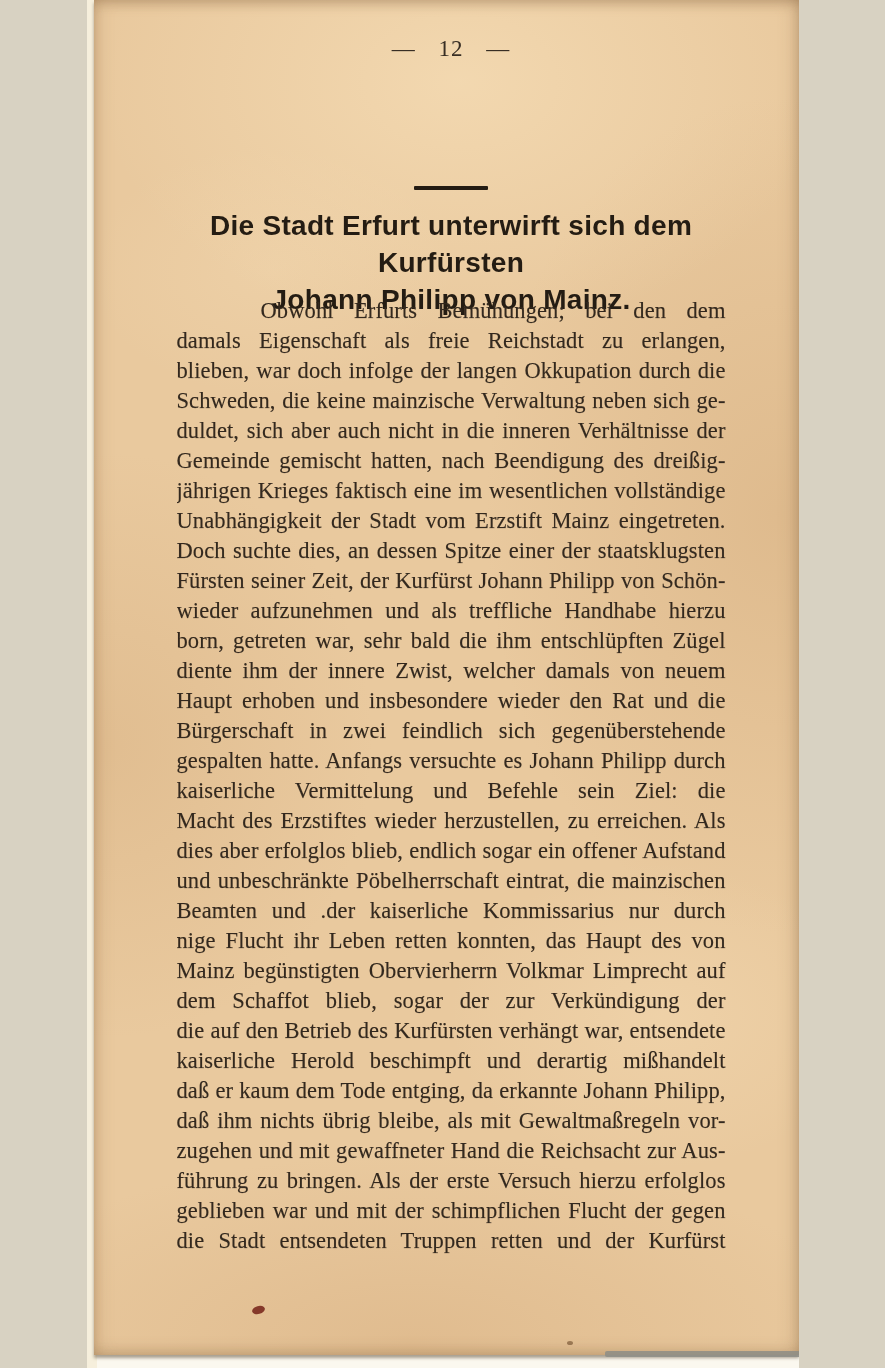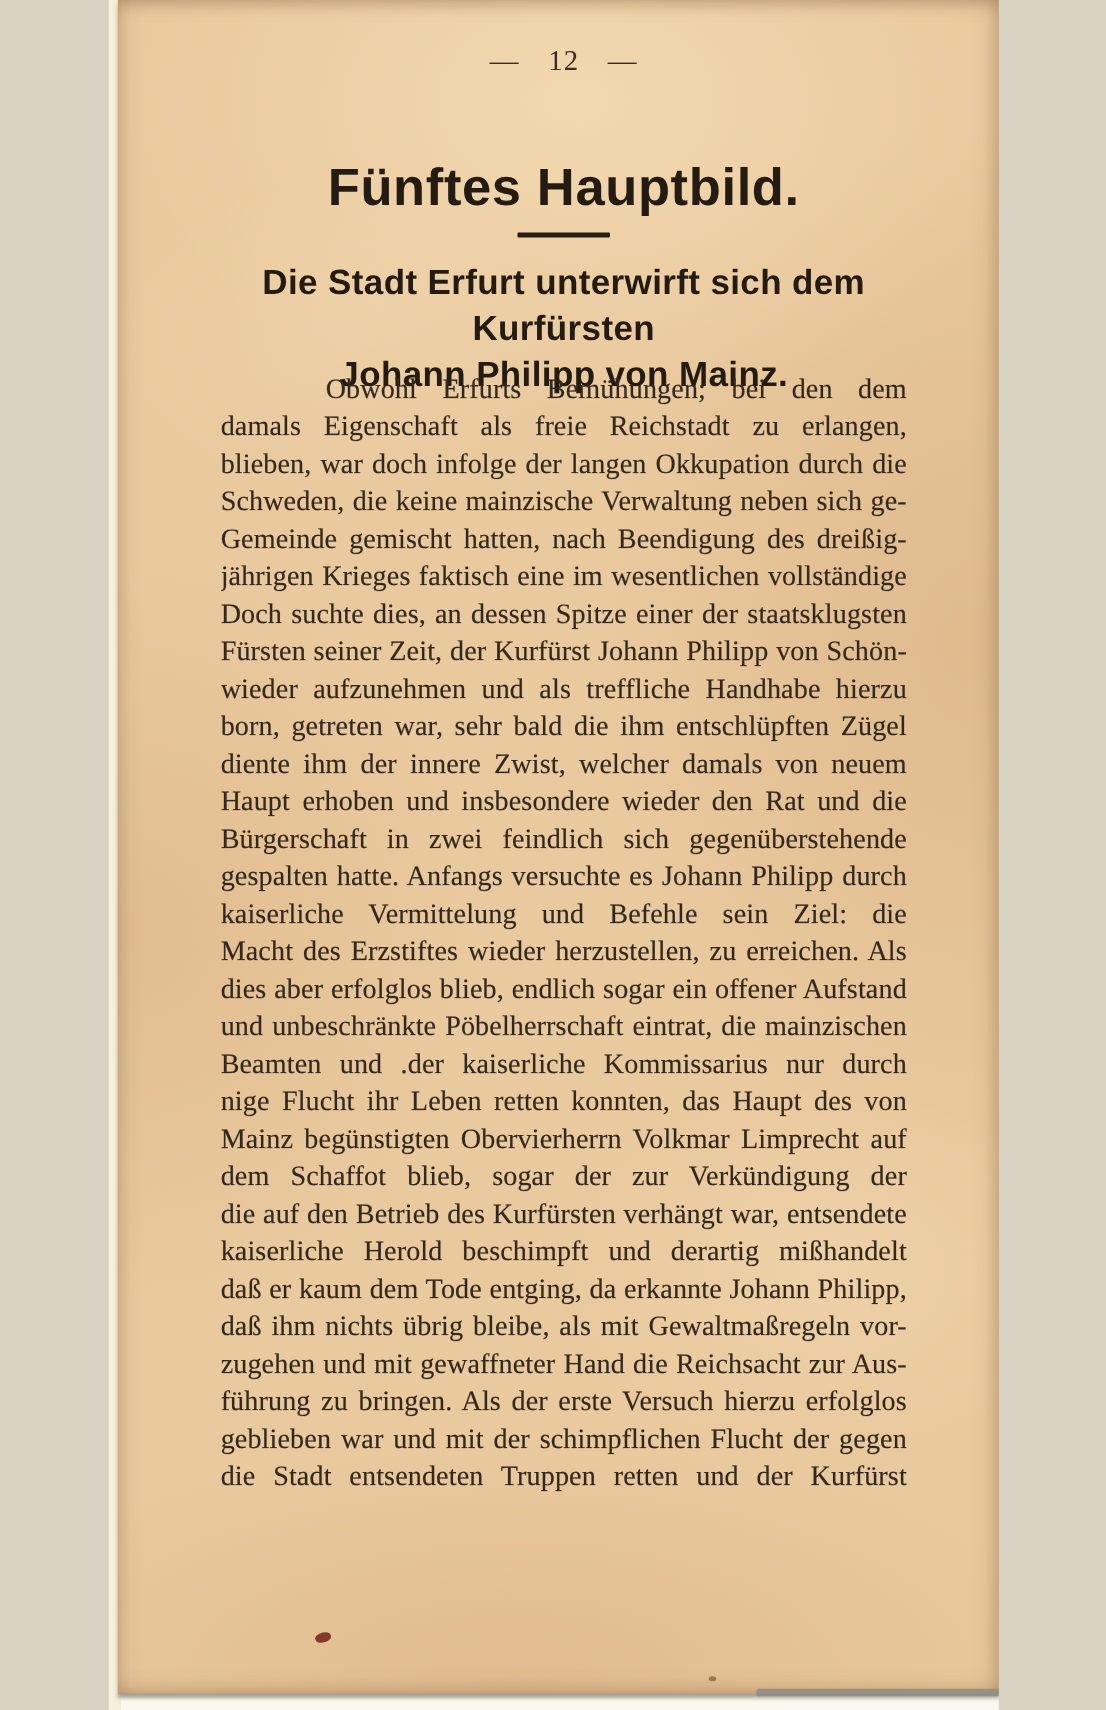--- a/index.html
+++ b/index.html
@@ -125,38 +125,39 @@
   }
 </style>
 </head>
 <body>
 
 <div class="scan">
   <div class="paper">
 
     <div class="centered-block pagenum">— 12 —</div>
 
-    <h1 class="centered-block title">Fünftes Hauptbild.</h1>
 
     <div class="centered-block rule-wrap">
       <div class="rule"></div>
     </div>
 
     <h2 class="centered-block subtitle">
       <span class="subline">Die Stadt Erfurt unterwirft sich dem Kurfürsten</span>
       <span class="subline">Johann Philipp von Mainz.</span>
     </h2>
 
     <div class="bodytext">
       <div class="line first">Obwohl Erfurts Bemühungen; bei den dem Westfälischen</div>
       <div class="line">damals Eigenschaft als freie Reichstadt zu erlangen, erfolglos</div>
       <div class="line">blieben, war doch infolge der langen Okkupation durch die</div>
       <div class="line">Schweden, die keine mainzische Verwaltung neben sich ge-</div>
+      <div class="line">duldet, sich aber auch nicht in die inneren Verhältnisse der</div>
       <div class="line">Gemeinde gemischt hatten, nach Beendigung des dreißig-</div>
       <div class="line">jährigen Krieges faktisch eine im wesentlichen vollständige</div>
+      <div class="line">Unabhängigkeit der Stadt vom Erzstift Mainz eingetreten.</div>
       <div class="line">Doch suchte dies, an dessen Spitze einer der staatsklugsten</div>
       <div class="line">Fürsten seiner Zeit, der Kurfürst Johann Philipp von Schön-</div>
       <div class="line">wieder aufzunehmen und als treffliche Handhabe hierzu</div>
       <div class="line">born, getreten war, sehr bald die ihm entschlüpften Zügel</div>
       <div class="line">diente ihm der innere Zwist, welcher damals von neuem sein</div>
       <div class="line">Haupt erhoben und insbesondere wieder den Rat und die</div>
       <div class="line">Bürgerschaft in zwei feindlich sich gegenüberstehende Lager</div>
       <div class="line">gespalten hatte. Anfangs versuchte es Johann Philipp durch</div>
       <div class="line">kaiserliche Vermittelung und Befehle sein Ziel: die erschütterte</div>
       <div class="line">Macht des Erzstiftes wieder herzustellen, zu erreichen. Als</div>

